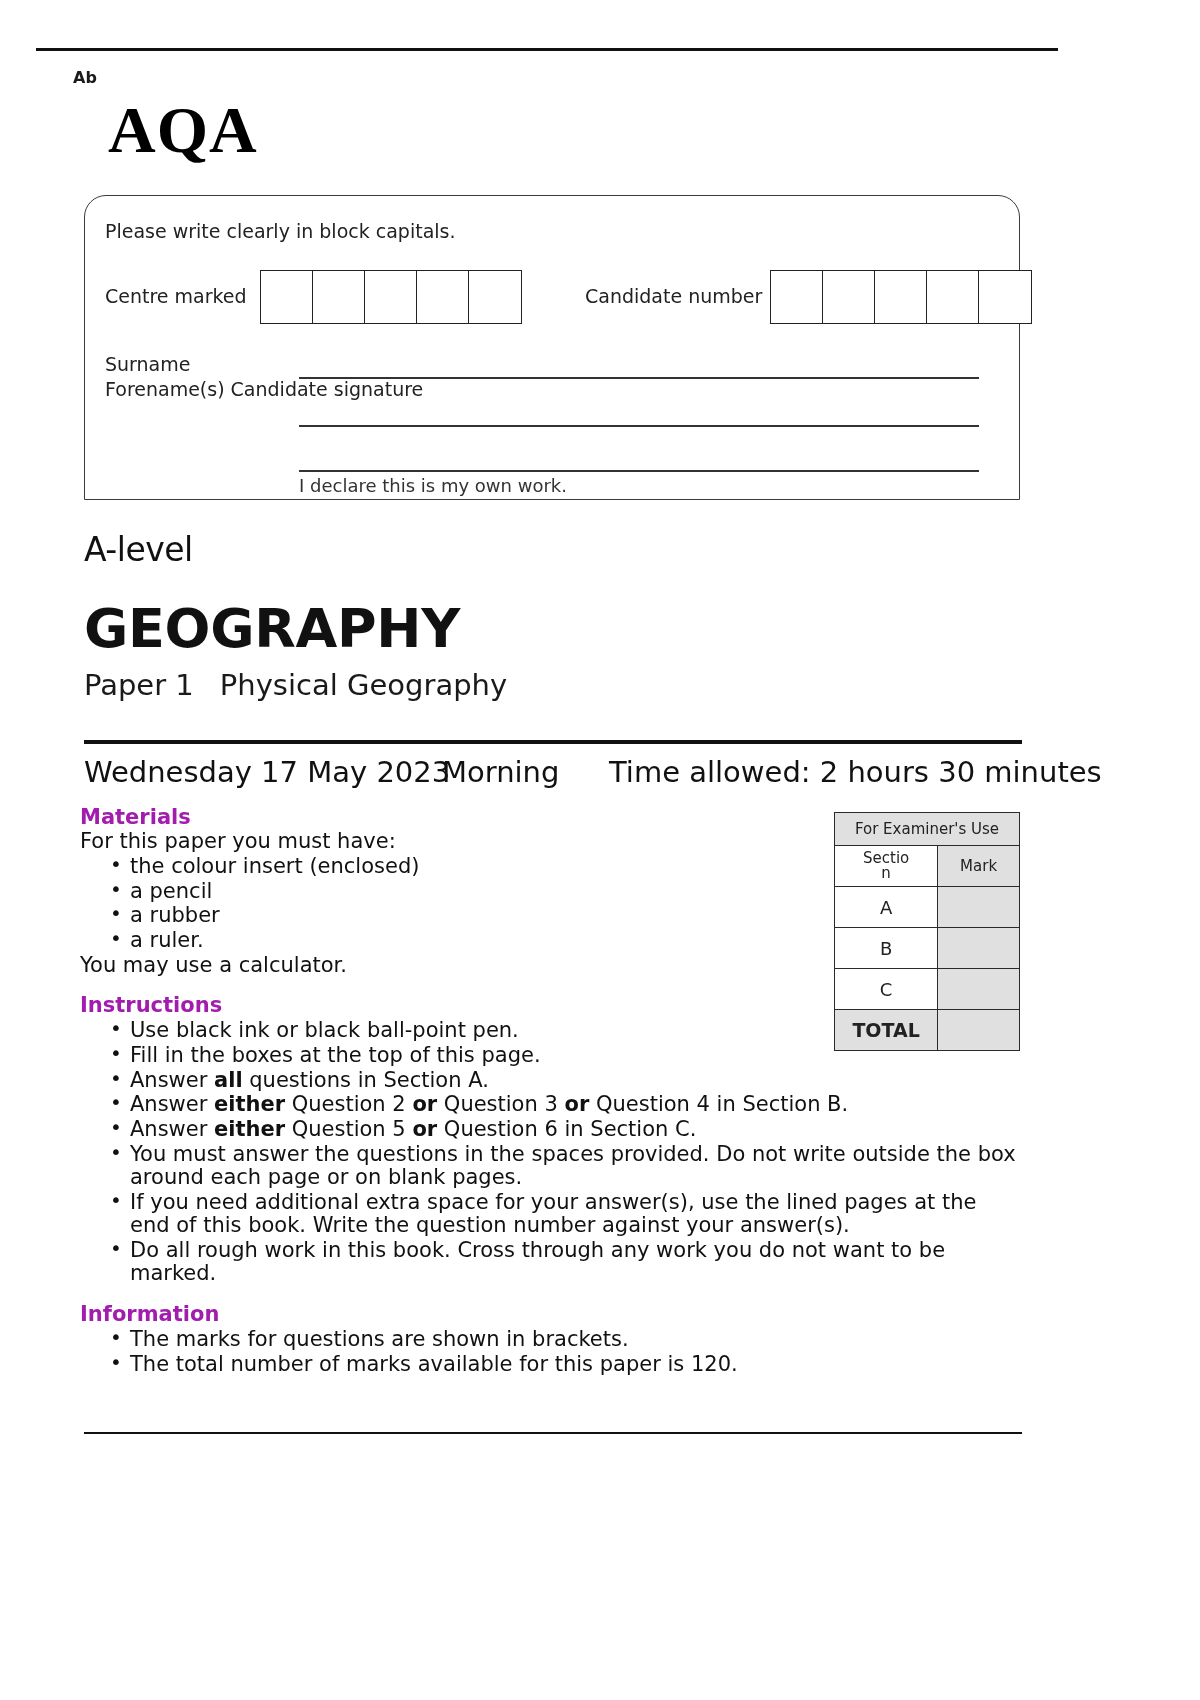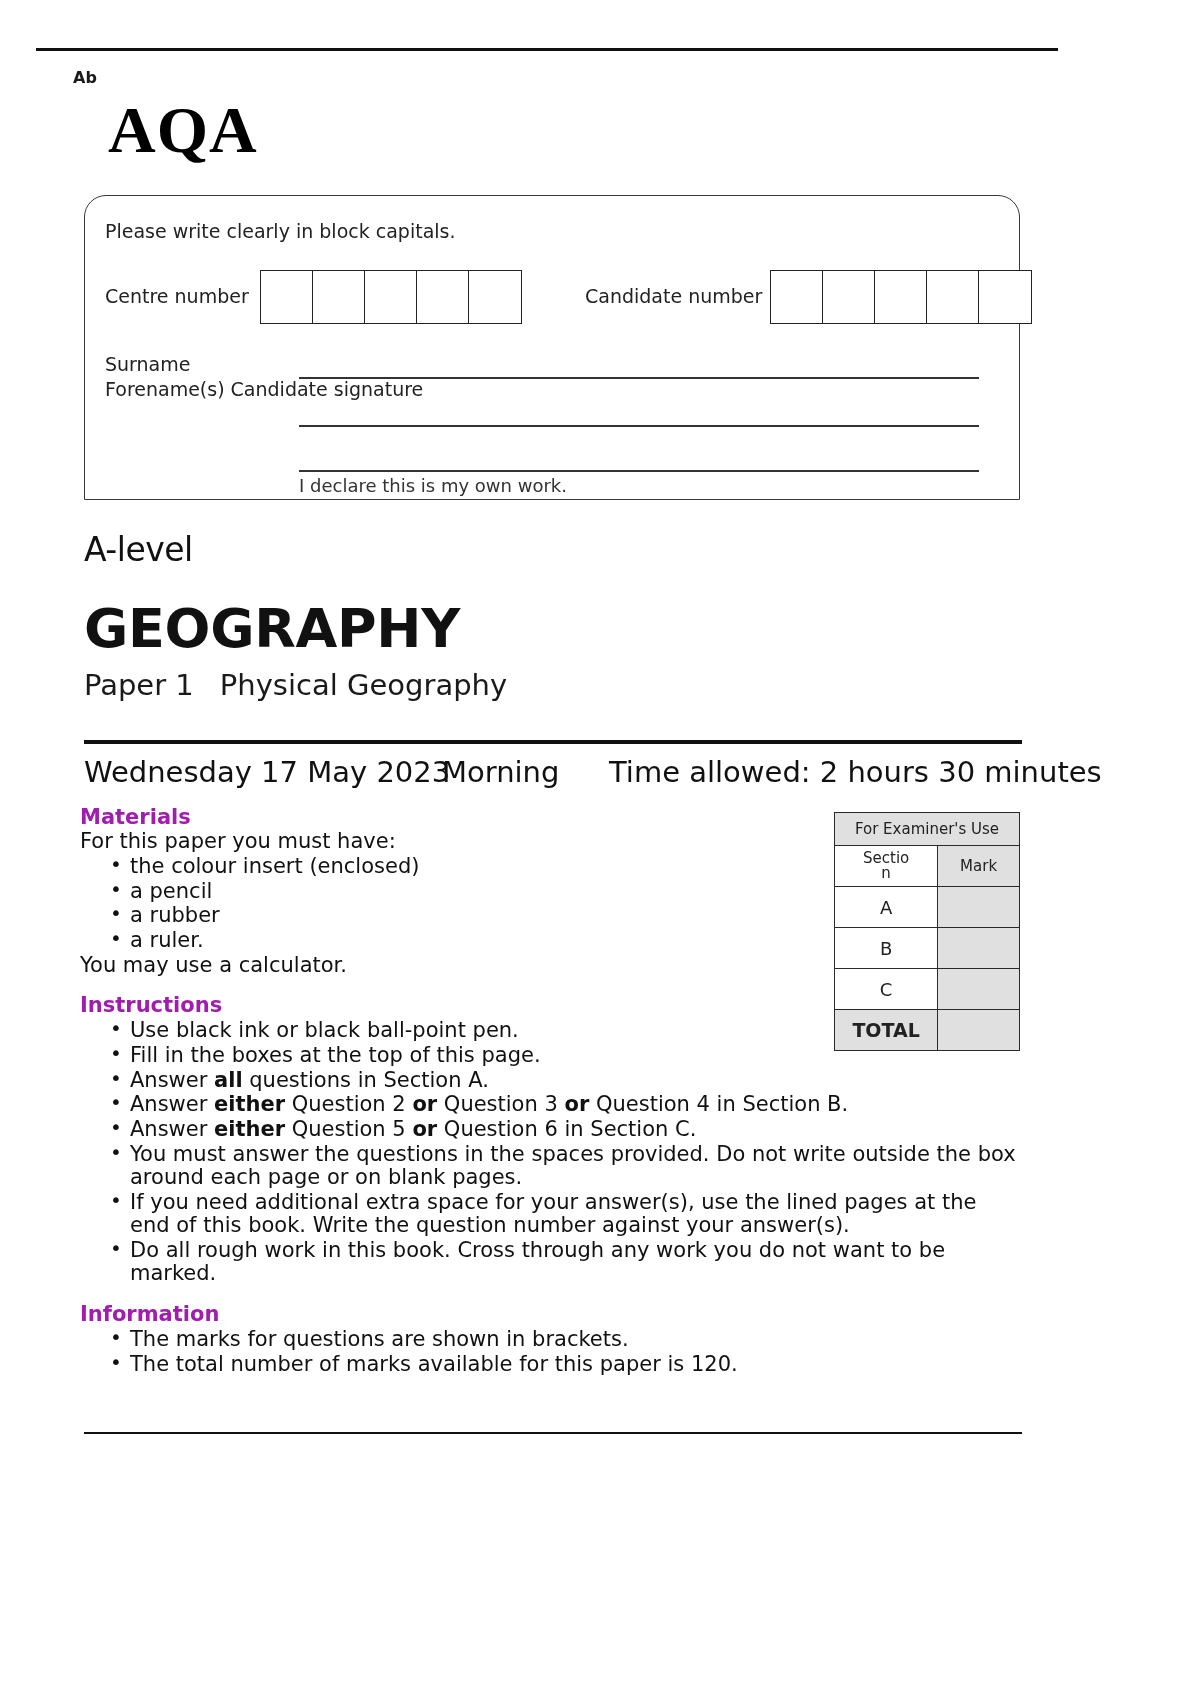--- a/index.html
+++ b/index.html
@@ -308,21 +308,21 @@
   <div class="top-rule"></div>
 
   <div class="ab-marker">Ab</div>
 
   <div class="aqa-logo">AQA</div>
 
   <div class="cand-box"></div>
 
   <div class="block-caps-note">Please write clearly in block capitals.</div>
 
-  <div class="label-centre">Centre number</div>
+  <div class="label-centre">Centre marked</div>
   <div class="boxrow centre-boxes">
     <div class="cell"></div>
     <div class="cell"></div>
     <div class="cell"></div>
     <div class="cell"></div>
     <div class="cell"></div>
   </div>
 
   <div class="label-candidate">Candidate number</div>
   <div class="boxrow candidate-boxes">

